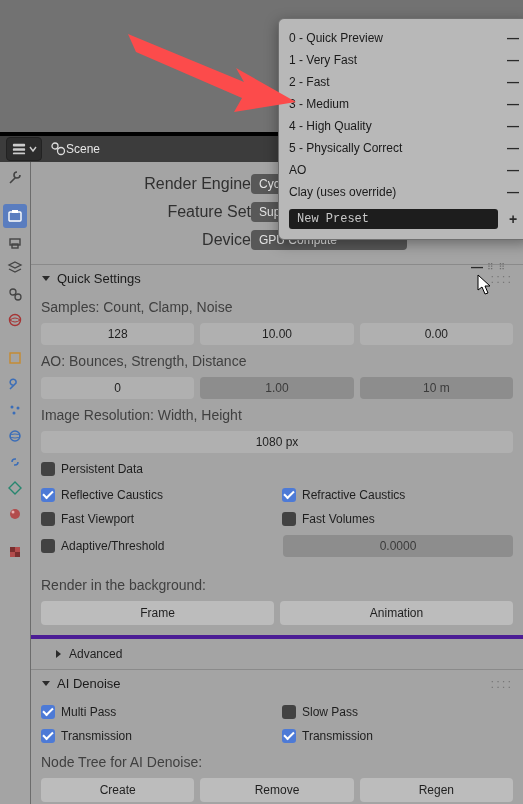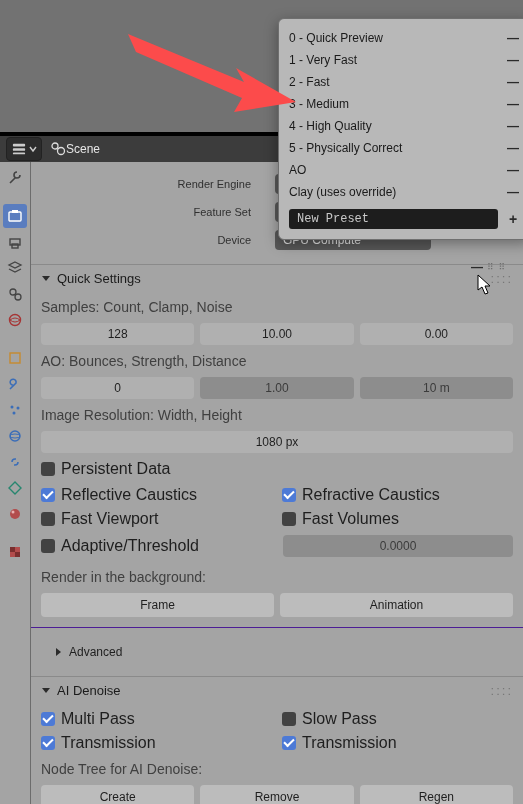--- a/index.html
+++ b/index.html
@@ -31,43 +31,43 @@
   .dropbtn .chev{width:8px;height:8px;}
   .scene-label{display:flex;align-items:center;color:#e6e6e6;}
   .scene-label svg{width:16px;height:16px;}
   .main{display:flex;height:calc(804px - 132px - 4px - 26px);}
   .sidebar{width:30px;background:var(--panel);border-right:1px solid #6c6c6c;display:flex;flex-direction:column;align-items:center;padding-top:4px;gap:2px;}
   .sidebar .tool{width:24px;height:24px;border-radius:3px;display:flex;align-items:center;justify-content:center;color:#333;}
   .sidebar .tool.active{background:#5a7dbf;color:#fff;}
   .sidebar .gap{height:10px;}
   .content{flex:1;overflow:hidden;background:var(--panel);}
   .proprow{display:flex;align-items:center;height:24px;padding:2px 0;}
-  .proprow .plabel{width:220px;text-align:right;padding-right:24px;color:#303030;font-size:11px}
+  .proprow .plabel{width:220px;text-align:right;padding-right:0;color:#303030;font-size:16px}
   .proprow .pfield{background:var(--btn);color:var(--btn-txt);border-radius:4px;height:20px;display:flex;align-items:center;padding:0 8px;font-size:12px;min-width:140px;}
   .top-props{padding:8px 10px 10px 0;}
   .panel{border-top:1px solid #8a8a8a;}
   .panel-hdr{display:flex;align-items:center;height:26px;padding:0 10px;background:#a4a4a4;font-size:13px;color:#1b1b1b;position:relative;}
   .panel-hdr .tw{width:10px;height:10px;margin-right:6px;}
   .panel-hdr .grip{margin-left:auto;color:#777;letter-spacing:2px;}
   .panel-body{padding:6px 10px 10px 10px;display:flex;flex-direction:column;gap:6px;}
   .caption{font-size:14px;color:#404040;padding:2px 0;}
   .row{display:flex;gap:6px;}
   .numfield{flex:1;height:22px;border-radius:4px;background:var(--field);display:flex;align-items:center;justify-content:center;color:#1f1f1f;font-size:12px;}
   .numfield.dark{background:#8d8d8d;color:#3b3b3b;}
-  .check{display:flex;align-items:center;gap:6px;height:20px;color:#1e1e1e;font-size:16px;}
+  .check{display:flex;align-items:center;gap:6px;height:20px;color:#1e1e1e;font-size:12px;}
   .checkbox{width:14px;height:14px;border-radius:3px;background:#424242;flex-shrink:0;display:flex;align-items:center;justify-content:center;}
   .checkbox.checked{background:var(--blue);}
   .checkbox.checked::after{content:"";width:8px;height:4px;border-left:2px solid #fff;border-bottom:2px solid #fff;transform:rotate(-45deg) translate(1px,-1px);}
   .checks-grid{display:grid;grid-template-columns:1fr 1fr;row-gap:4px;column-gap:10px;}
   .threshold-row{display:flex;gap:10px;align-items:center;}
   .threshold-row .check{flex:0 0 232px;}
   .threshold-row .numfield{flex:1;}
   .bigbtnrow{display:flex;gap:6px;}
   .bigbtn{flex:1;height:24px;border-radius:4px;background:var(--white-btn);display:flex;align-items:center;justify-content:center;color:#1f1f1f;font-size:12px;}
-  .subpanel-hdr{display:flex;align-items:center;height:24px;padding:12px 6px;border-top:1px solid #4c1d95;color:#1f1f1f;font-size:12px;}
+  .subpanel-hdr{display:flex;align-items:center;height:24px;padding:3px 6px;border-top:4px solid #4c1d95;color:#1f1f1f;font-size:12px;}
   .subpanel-hdr .tri{width:10px;height:10px;margin-right:6px;}
   
   .popup{position:absolute;left:278px;top:18px;width:231px;background:var(--popup-bg);border:1px solid #6f6f6f;border-radius:6px;box-shadow:0 4px 14px rgba(0,0,0,.35);padding:8px 10px 10px 10px;z-index:20;color:var(--popup-txt);}
   .popup::after{content:"";position:absolute;bottom:-8px;right:22px;border:8px solid transparent;border-top-color:var(--popup-bg);}
   .preset-row{display:flex;align-items:center;height:22px;font-size:12px;}
   .preset-row .ptxt{flex:1;}
   .preset-row .minus{width:14px;text-align:center;color:#2a2a2a;font-weight:bold;}
   .preset-new{display:flex;align-items:center;gap:8px;margin-top:6px;}
   .preset-new .pin{flex:1;height:20px;border-radius:3px;background:var(--preset-input);color:var(--preset-txt);display:flex;align-items:center;padding:0 8px;font-size:12px;font-family:Liberation Mono, monospace;}
   .preset-new .plus{width:14px;text-align:center;color:#2a2a2a;font-size:14px;font-weight:bold;}
@@ -258,21 +258,21 @@
           </div>
         </div>
         <div class="threshold-row">
           <div class="check">
             <div class="checkbox"></div>
             <span>Adaptive/Threshold</span>
           </div>
           <div class="numfield dark">0.0000</div>
         </div>
 
-        <div class="caption" style="margin-top:4px;">Render in the background:</div>
+        <div class="caption" style="margin-top:12px;">Render in the background:</div>
         <div class="bigbtnrow">
           <div class="bigbtn">Frame</div>
           <div class="bigbtn">Animation</div>
         </div>
 
         <div class="subpanel-hdr" style="margin:4px -10px -10px -10px;padding-left:22px;">
           <svg class="tri" viewBox="0 0 10 10">
               <path d="M3 1 L8 5 L3 9 Z" fill="#2b2b2b"></path>
             </svg>
           <span>Advanced</span>

